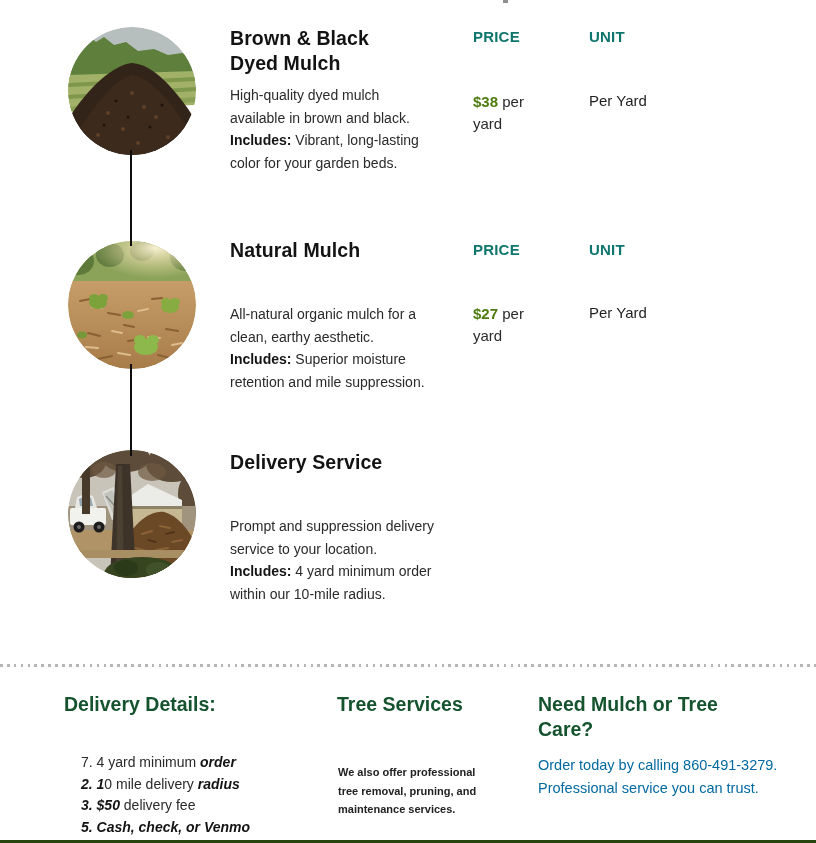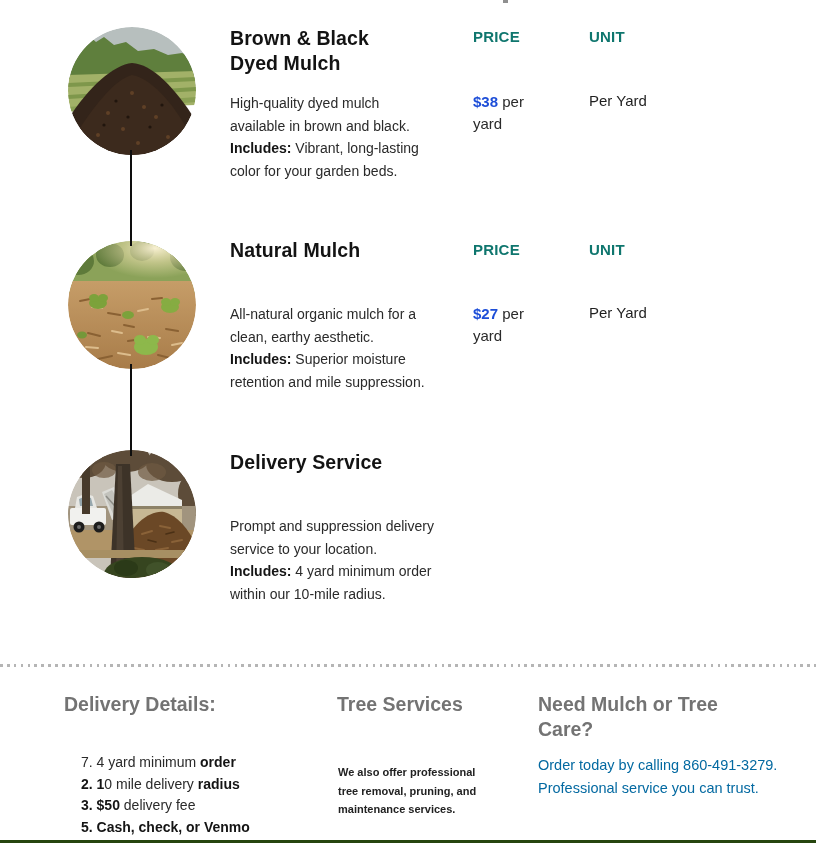--- a/index.html
+++ b/index.html
@@ -40,66 +40,66 @@
   .title.t1 { top: 26px; }
   .title.t2 { top: 238px; }
   .title.t3 { top: 450px; }
 
   .desc {
     left: 230px; width: 205px;
     font-size: 14px; color: #2a2a2a; line-height: 22.7px;
     white-space: pre-wrap;
   }
   .desc b { color: #151515; }
-  .desc.d1 { top: 92px; }
+  .desc.d1 { top: 84px; }
   .desc.d2 { top: 303px; }
   .desc.d3 { top: 515px; }
 
   .colhead {
     font-size: 15px; font-weight: 700; color: #0f766e; letter-spacing: 0.2px;
   }
   .colhead.price-x { left: 473px; }
   .colhead.unit-x  { left: 589px; }
   .colhead.row1 { top: 28px; }
   .colhead.row2 { top: 241px; }
 
   .price-value {
     left: 473px; top: 0; width: 72px;
     font-size: 15px; color: #2a2a2a; line-height: 21.5px;
     white-space: pre-wrap;
   }
-  .price-value b { color: #1d4ed8; }
+  .price-value b { color: #4d7c0f; }
   .price-value.row1 { top: 91px; }
   .price-value.row2 { top: 303px; }
 
   .unit-value {
     left: 589px; font-size: 15px; color: #1f1f1f;
   }
   .unit-value.row1 { top: 92px; }
   .unit-value.row2 { top: 304px; }
 
   
   .dotted-divider {
     left: 0; top: 664px; width: 816px; height: 3px;
     background: repeating-linear-gradient(90deg, #b5b5b5 0 2.6px, transparent 2.6px 6.9px);
   }
 
   .footer-heading {
-    font-size: 19.5px; font-weight: 700; color: #737373; line-height: 25px;
+    font-size: 19.5px; font-weight: 700; color: #14532d; line-height: 25px;
   }
   .fh1 { left: 64px;  top: 692px; width: 240px; }
   .fh2 { left: 337px; top: 692px; width: 170px; }
   .fh3 { left: 538px; top: 692px; width: 216px; }
 
   .detail-list {
     left: 81px; top: 752px; width: 230px;
     font-size: 14px; color: #2a2a2a; line-height: 21.7px;
   }
   .detail-list .li { white-space: pre-wrap; }
-  .detail-list b { color: #141414; }
+  .detail-list b { color: #141414; font-style: italic; }
 
   .tree-body {
     left: 338px; top: 763px; width: 152px;
     font-size: 11px; font-weight: 700; color: #222; line-height: 18.5px;
   }
 
   .contact-body {
     left: 538px; top: 754px; width: 240px;
     font-size: 14.5px; color: #0369a1; line-height: 23px;
   }

